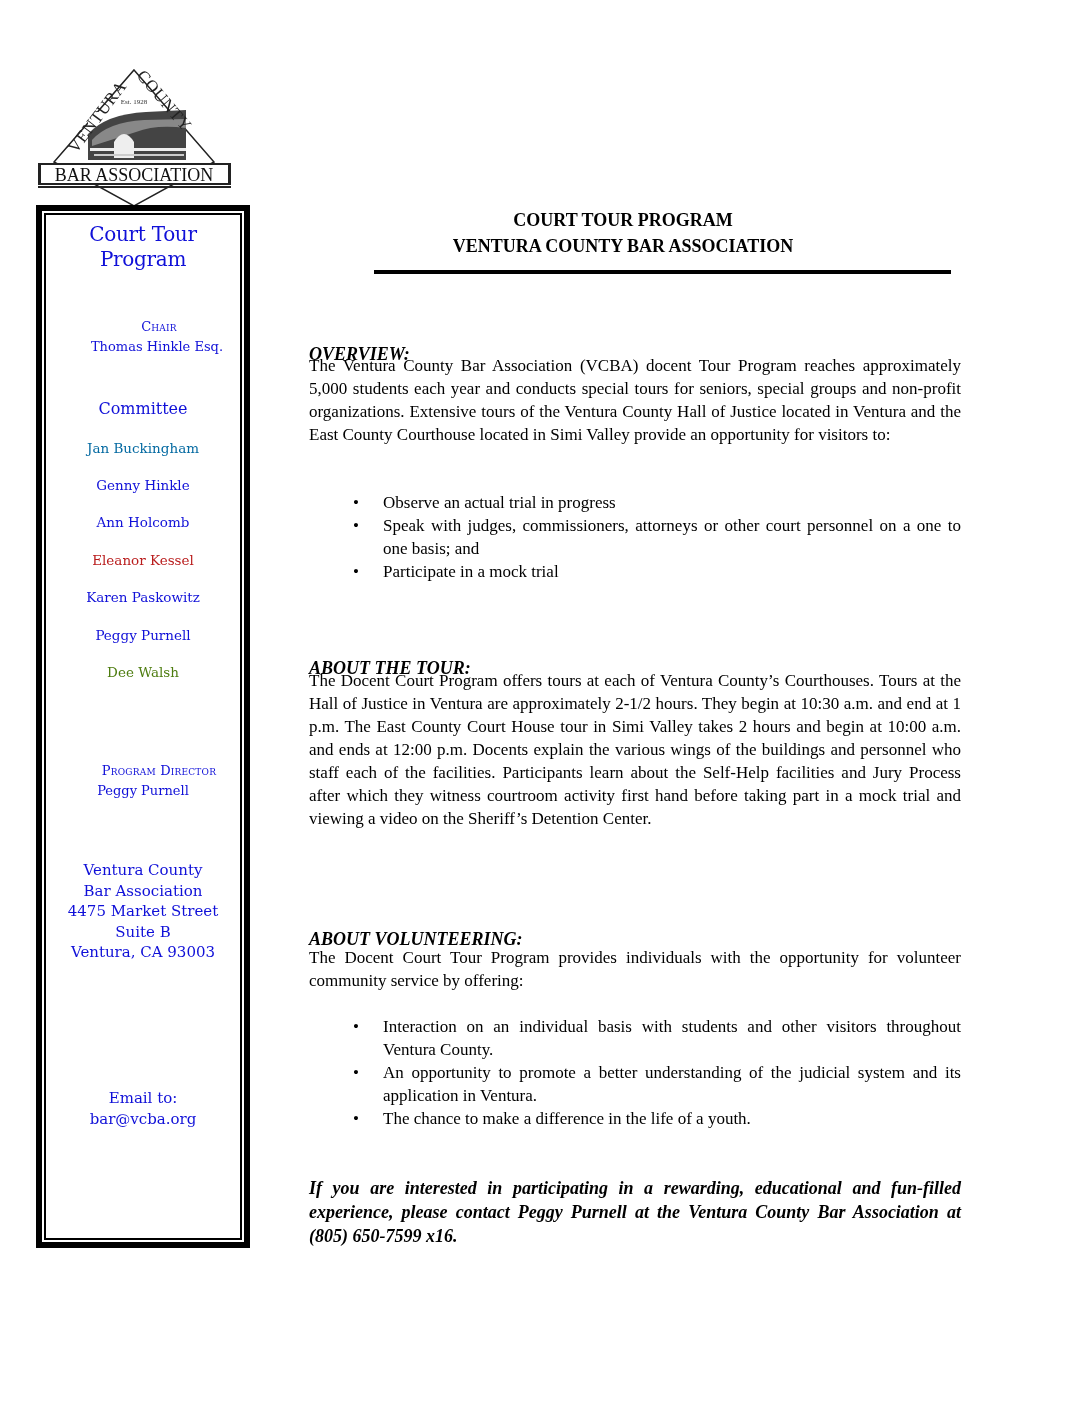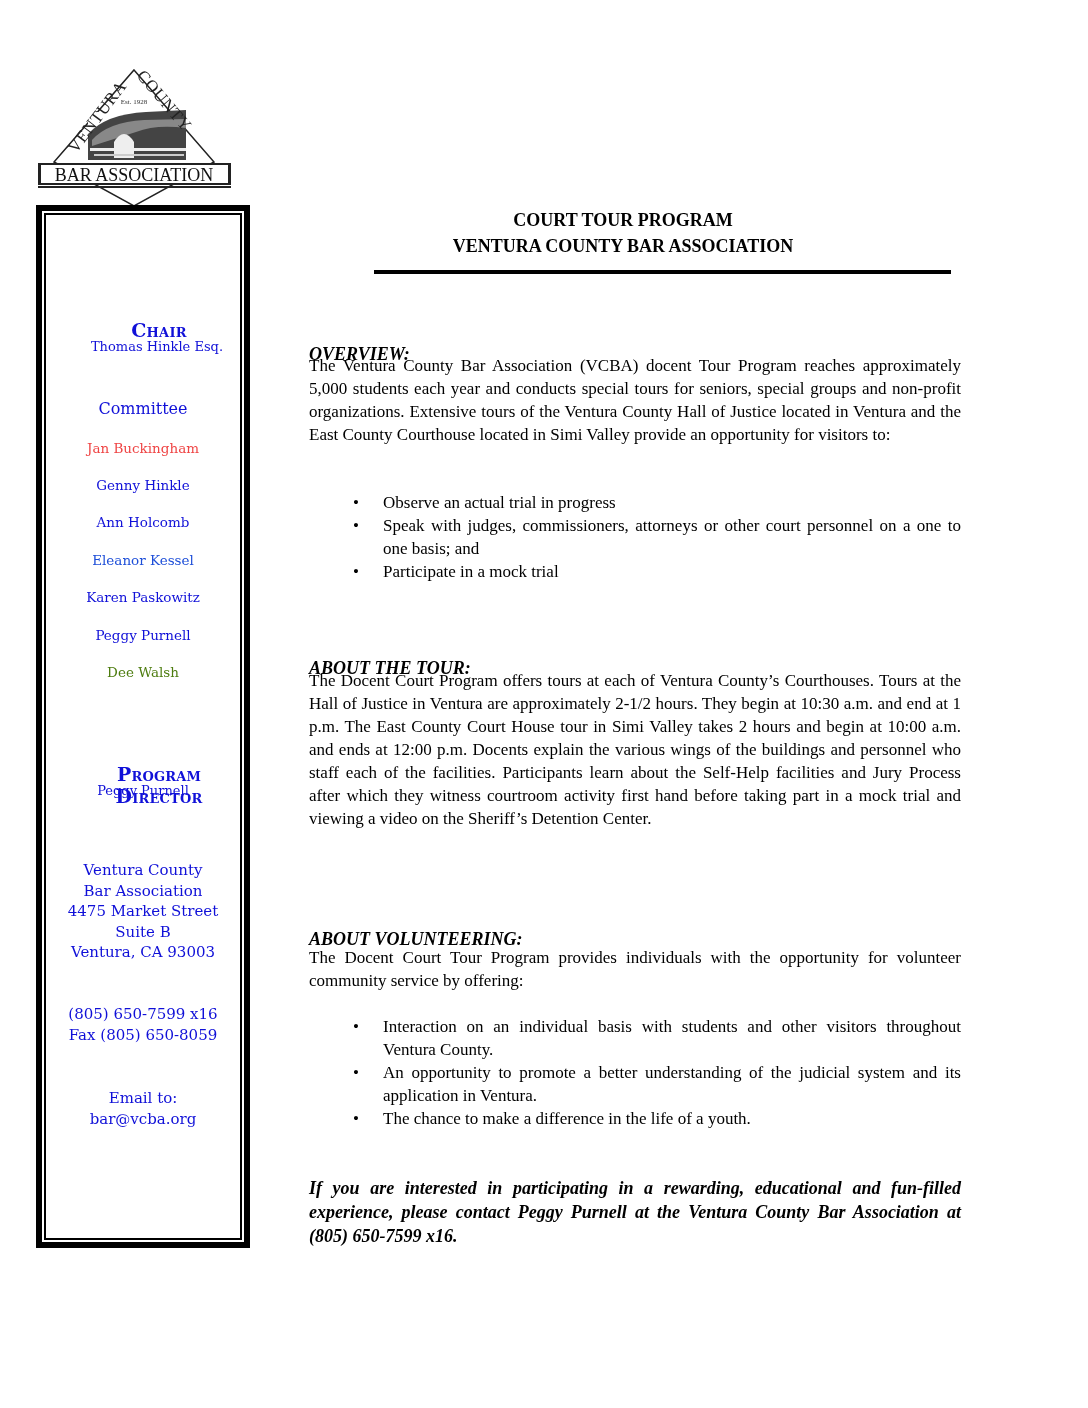--- a/index.html
+++ b/index.html
@@ -11,21 +11,21 @@
   .logo svg { width: 100%; height: 100%; display: block; }
 
   
   .sidebar { position: absolute; left: 36px; top: 205px; width: 214px; height: 1043px;
              box-sizing: border-box; border: 6px solid #000; background: #fff; }
   .sidebar-inner { position: absolute; left: 2px; top: 2px; right: 2px; bottom: 2px;
                    border: 2px solid #000; }
   .sb { position: absolute; left: 0; right: 0; text-align: center; color: #1010d8;
         font-family: "DejaVu Serif", "Liberation Serif", serif; }
   .sb-title { top: 7px; font-size: 20px; line-height: 25px; letter-spacing: -0.3px; }
-  .sb-label-sc { font-size: 19px; font-weight: bold; font-variant: small-caps; letter-spacing: 0.2px; margin-left: 32px; }
+  .sb-label-sc { font-size: 13px; font-weight: normal; font-variant: small-caps; letter-spacing: 0.2px; margin-left: 32px; }
   .sb-small { font-size: 13px; line-height: 19px; }
   .sb-committee-head { font-size: 16px; }
   .sb-member { font-size: 13.5px; }
   .sb-addr { font-size: 15px; line-height: 20.5px; }
 
   
   .main { position: absolute; left: 309px; top: 0; width: 652px; }
   .doc-title { position: absolute; left: 0; width: 628px; top: 207px; text-align: center;
                font-weight: bold; font-size: 18px; line-height: 26px; }
   .rule { position: absolute; left: 65px; width: 577px; top: 270px; height: 4px; background: #000; }
@@ -69,49 +69,49 @@
 
     <rect x="2" y="101" width="193" height="22" fill="#222"></rect>
     <rect x="5" y="103" width="187" height="18" fill="#fff"></rect>
     <text x="98" y="119" font-size="18" text-anchor="middle" fill="#111" font-family="Liberation Serif, serif">BAR ASSOCIATION</text>
     <rect x="2" y="124" width="193" height="2" fill="#222"></rect>
   </svg>
 </div>
 
 <aside class="sidebar">
   <div class="sidebar-inner">
+    <div class="sb sb-title" style="color: rgb(16, 16, 216);">
+      <div>Court Tour</div>
+      <div>Program</div>
+    </div>
 
     <div class="sb sb-label-sc" style="top: 104px; color: rgb(16, 16, 216);">Chair</div>
     <div class="sb sb-small" style="top: 122px; color: rgb(16, 16, 216); padding-left: 28px;">Thomas Hinkle Esq.</div>
 
     <div class="sb sb-committee-head" style="top: 184px; color: rgb(16, 16, 216);">Committee</div>
 
-    <div class="sb sb-member" style="top: 225px; color: #ef4444;">Jan Buckingham</div>
+    <div class="sb sb-member" style="top: 225px; color: #0369a1;">Jan Buckingham</div>
     <div class="sb sb-member" style="top: 262px; color: rgb(16, 16, 216);">Genny Hinkle</div>
     <div class="sb sb-member" style="top: 299px; color: rgb(16, 16, 216);">Ann Holcomb</div>
-    <div class="sb sb-member" style="top: 337px; color: #1d4ed8;">Eleanor Kessel</div>
+    <div class="sb sb-member" style="top: 337px; color: #b91c1c;">Eleanor Kessel</div>
     <div class="sb sb-member" style="top: 374px; color: rgb(16, 16, 216);">Karen Paskowitz</div>
     <div class="sb sb-member" style="top: 412px; color: rgb(16, 16, 216);">Peggy Purnell</div>
     <div class="sb sb-member" style="top: 449px; color: #4d7c0f;">Dee Walsh</div>
 
     <div class="sb sb-label-sc" style="top: 548px; color: rgb(16, 16, 216);">Program Director</div>
     <div class="sb sb-small" style="top: 566px; color: rgb(16, 16, 216);">Peggy Purnell</div>
 
     <div class="sb sb-addr" style="top: 645px; color: rgb(16, 16, 216);">
       <div>Ventura County</div>
       <div>Bar Association</div>
       <div>4475 Market Street</div>
       <div>Suite B</div>
       <div>Ventura, CA 93003</div>
     </div>
 
-    <div class="sb sb-addr" style="top: 789px; color: rgb(16, 16, 216);">
-      <div>(805) 650-7599 x16</div>
-      <div>Fax (805) 650-8059</div>
-    </div>
 
     <div class="sb sb-addr" style="top: 873px; color: rgb(16, 16, 216);">
       <div>Email to:</div>
       <div>bar@vcba.org</div>
     </div>
   </div>
 </aside>
 
 <main class="main">
   <div class="doc-title">

